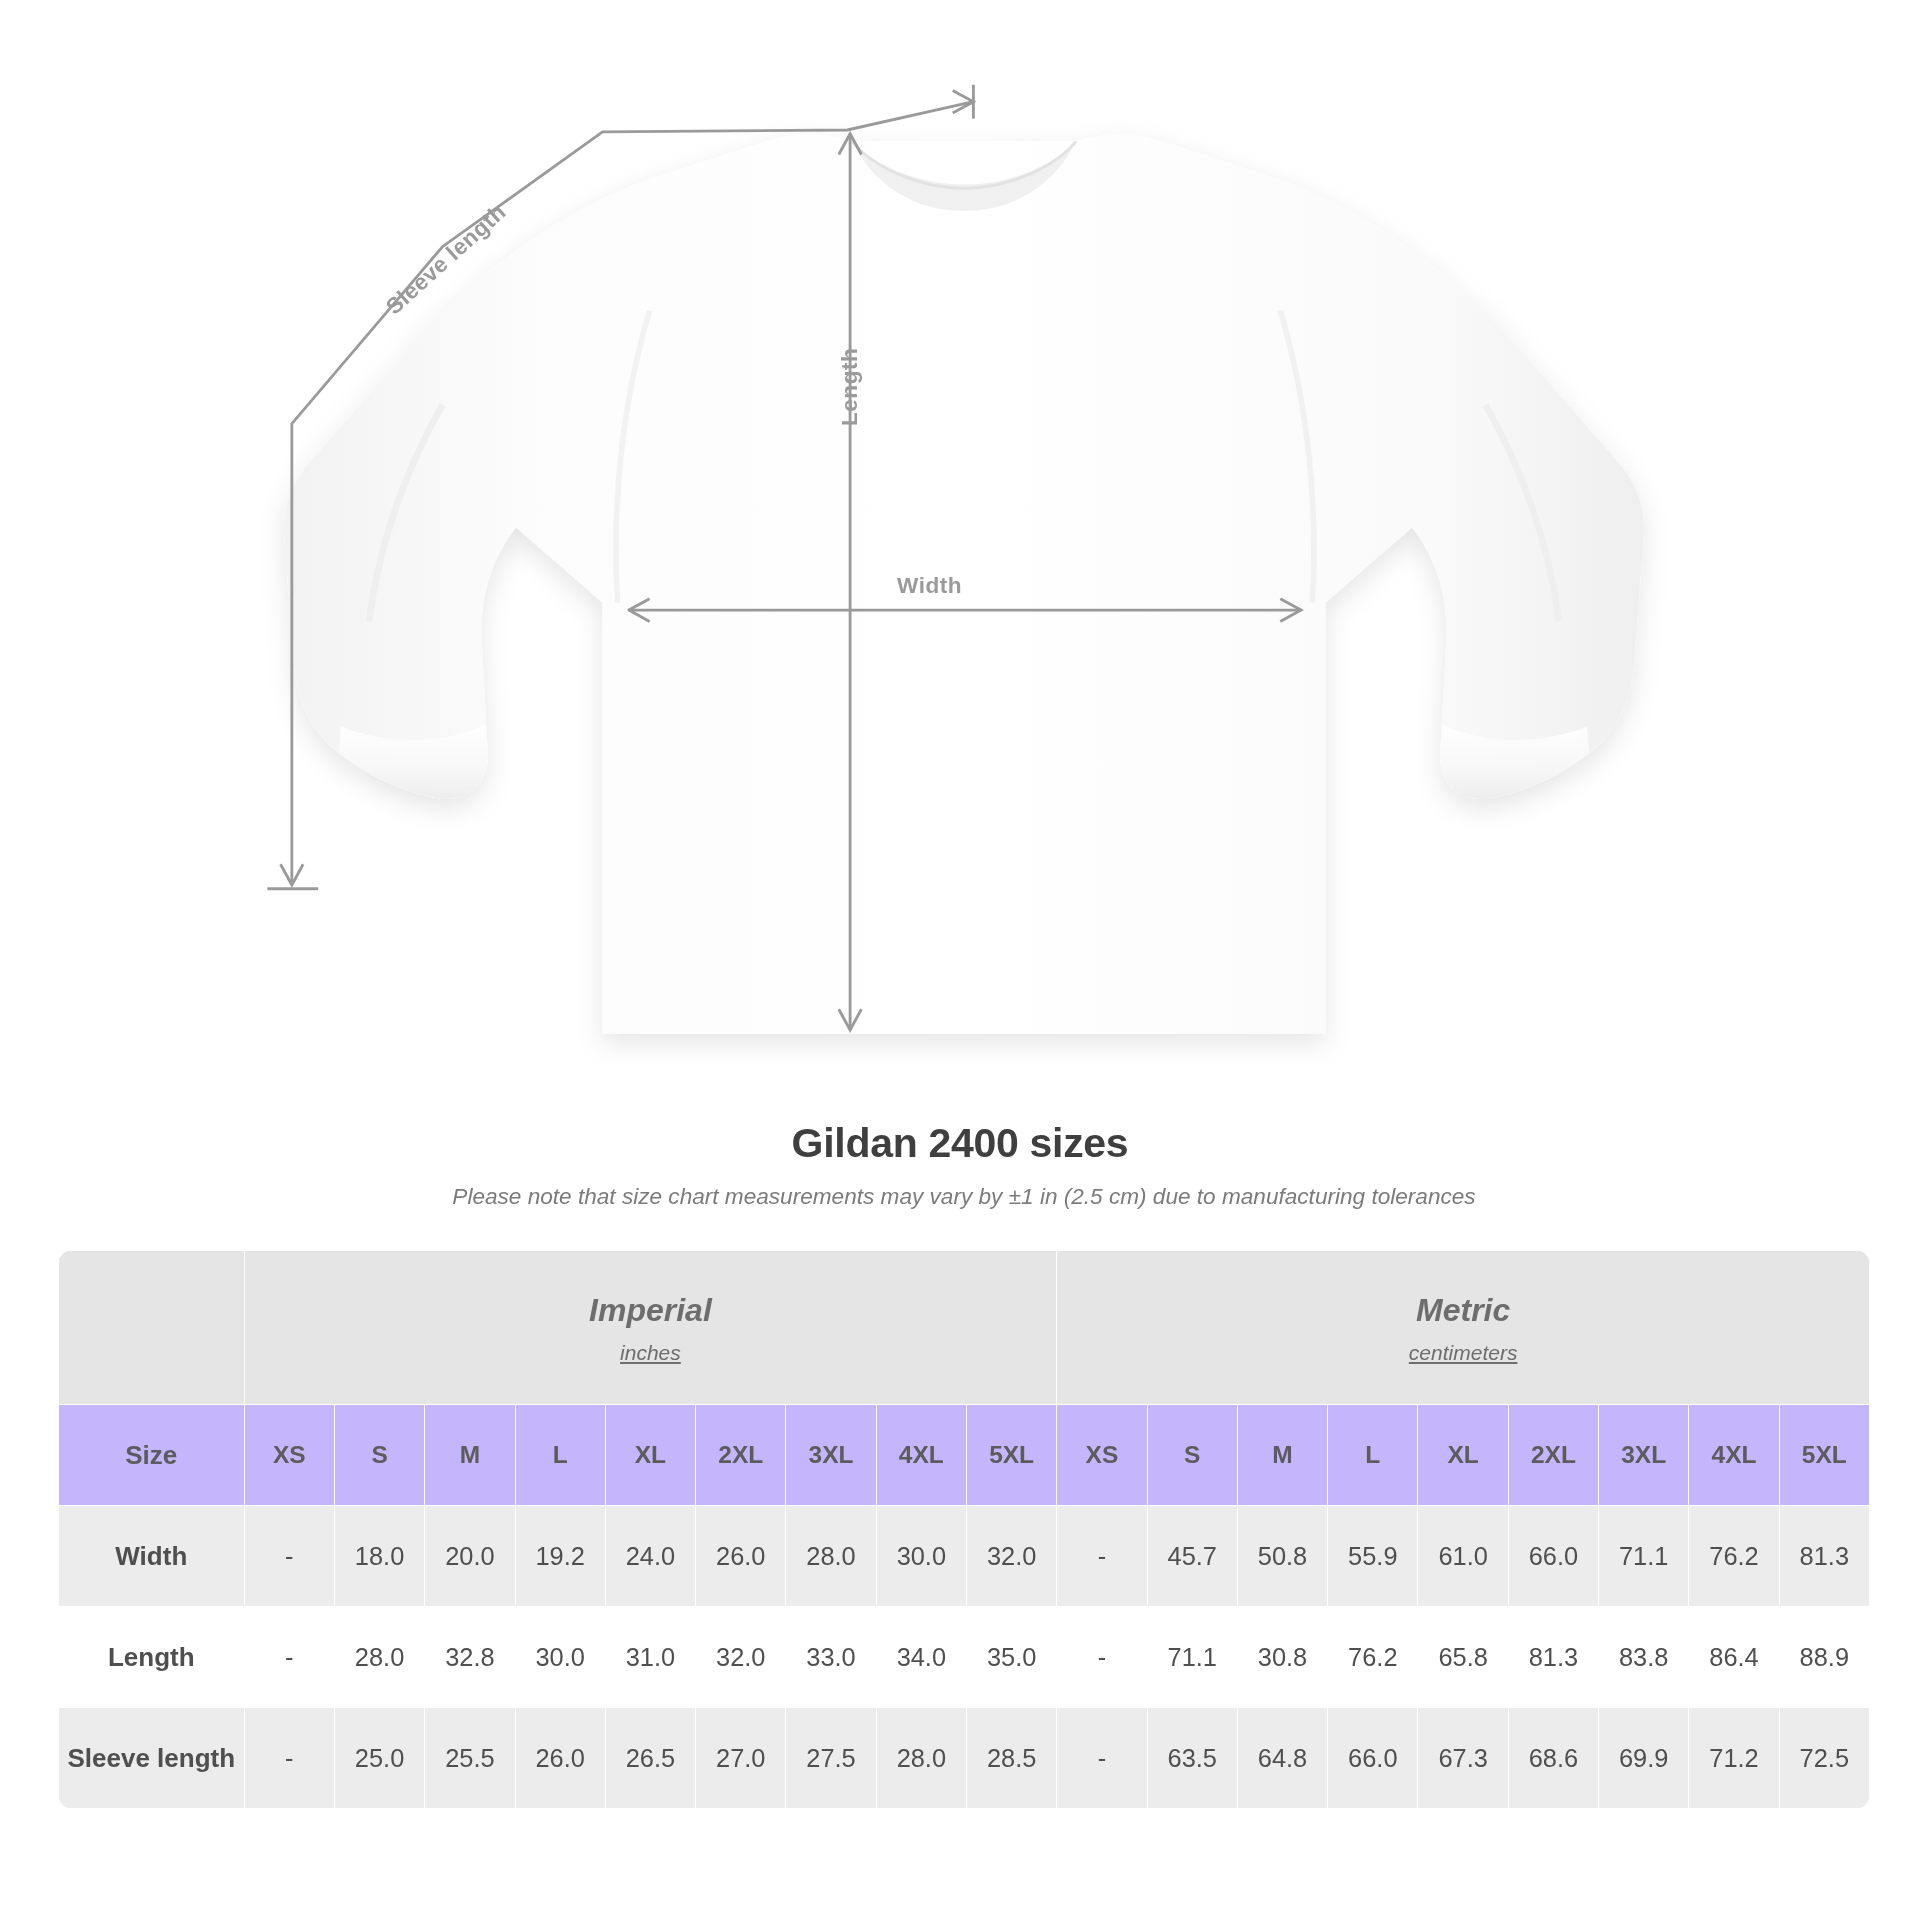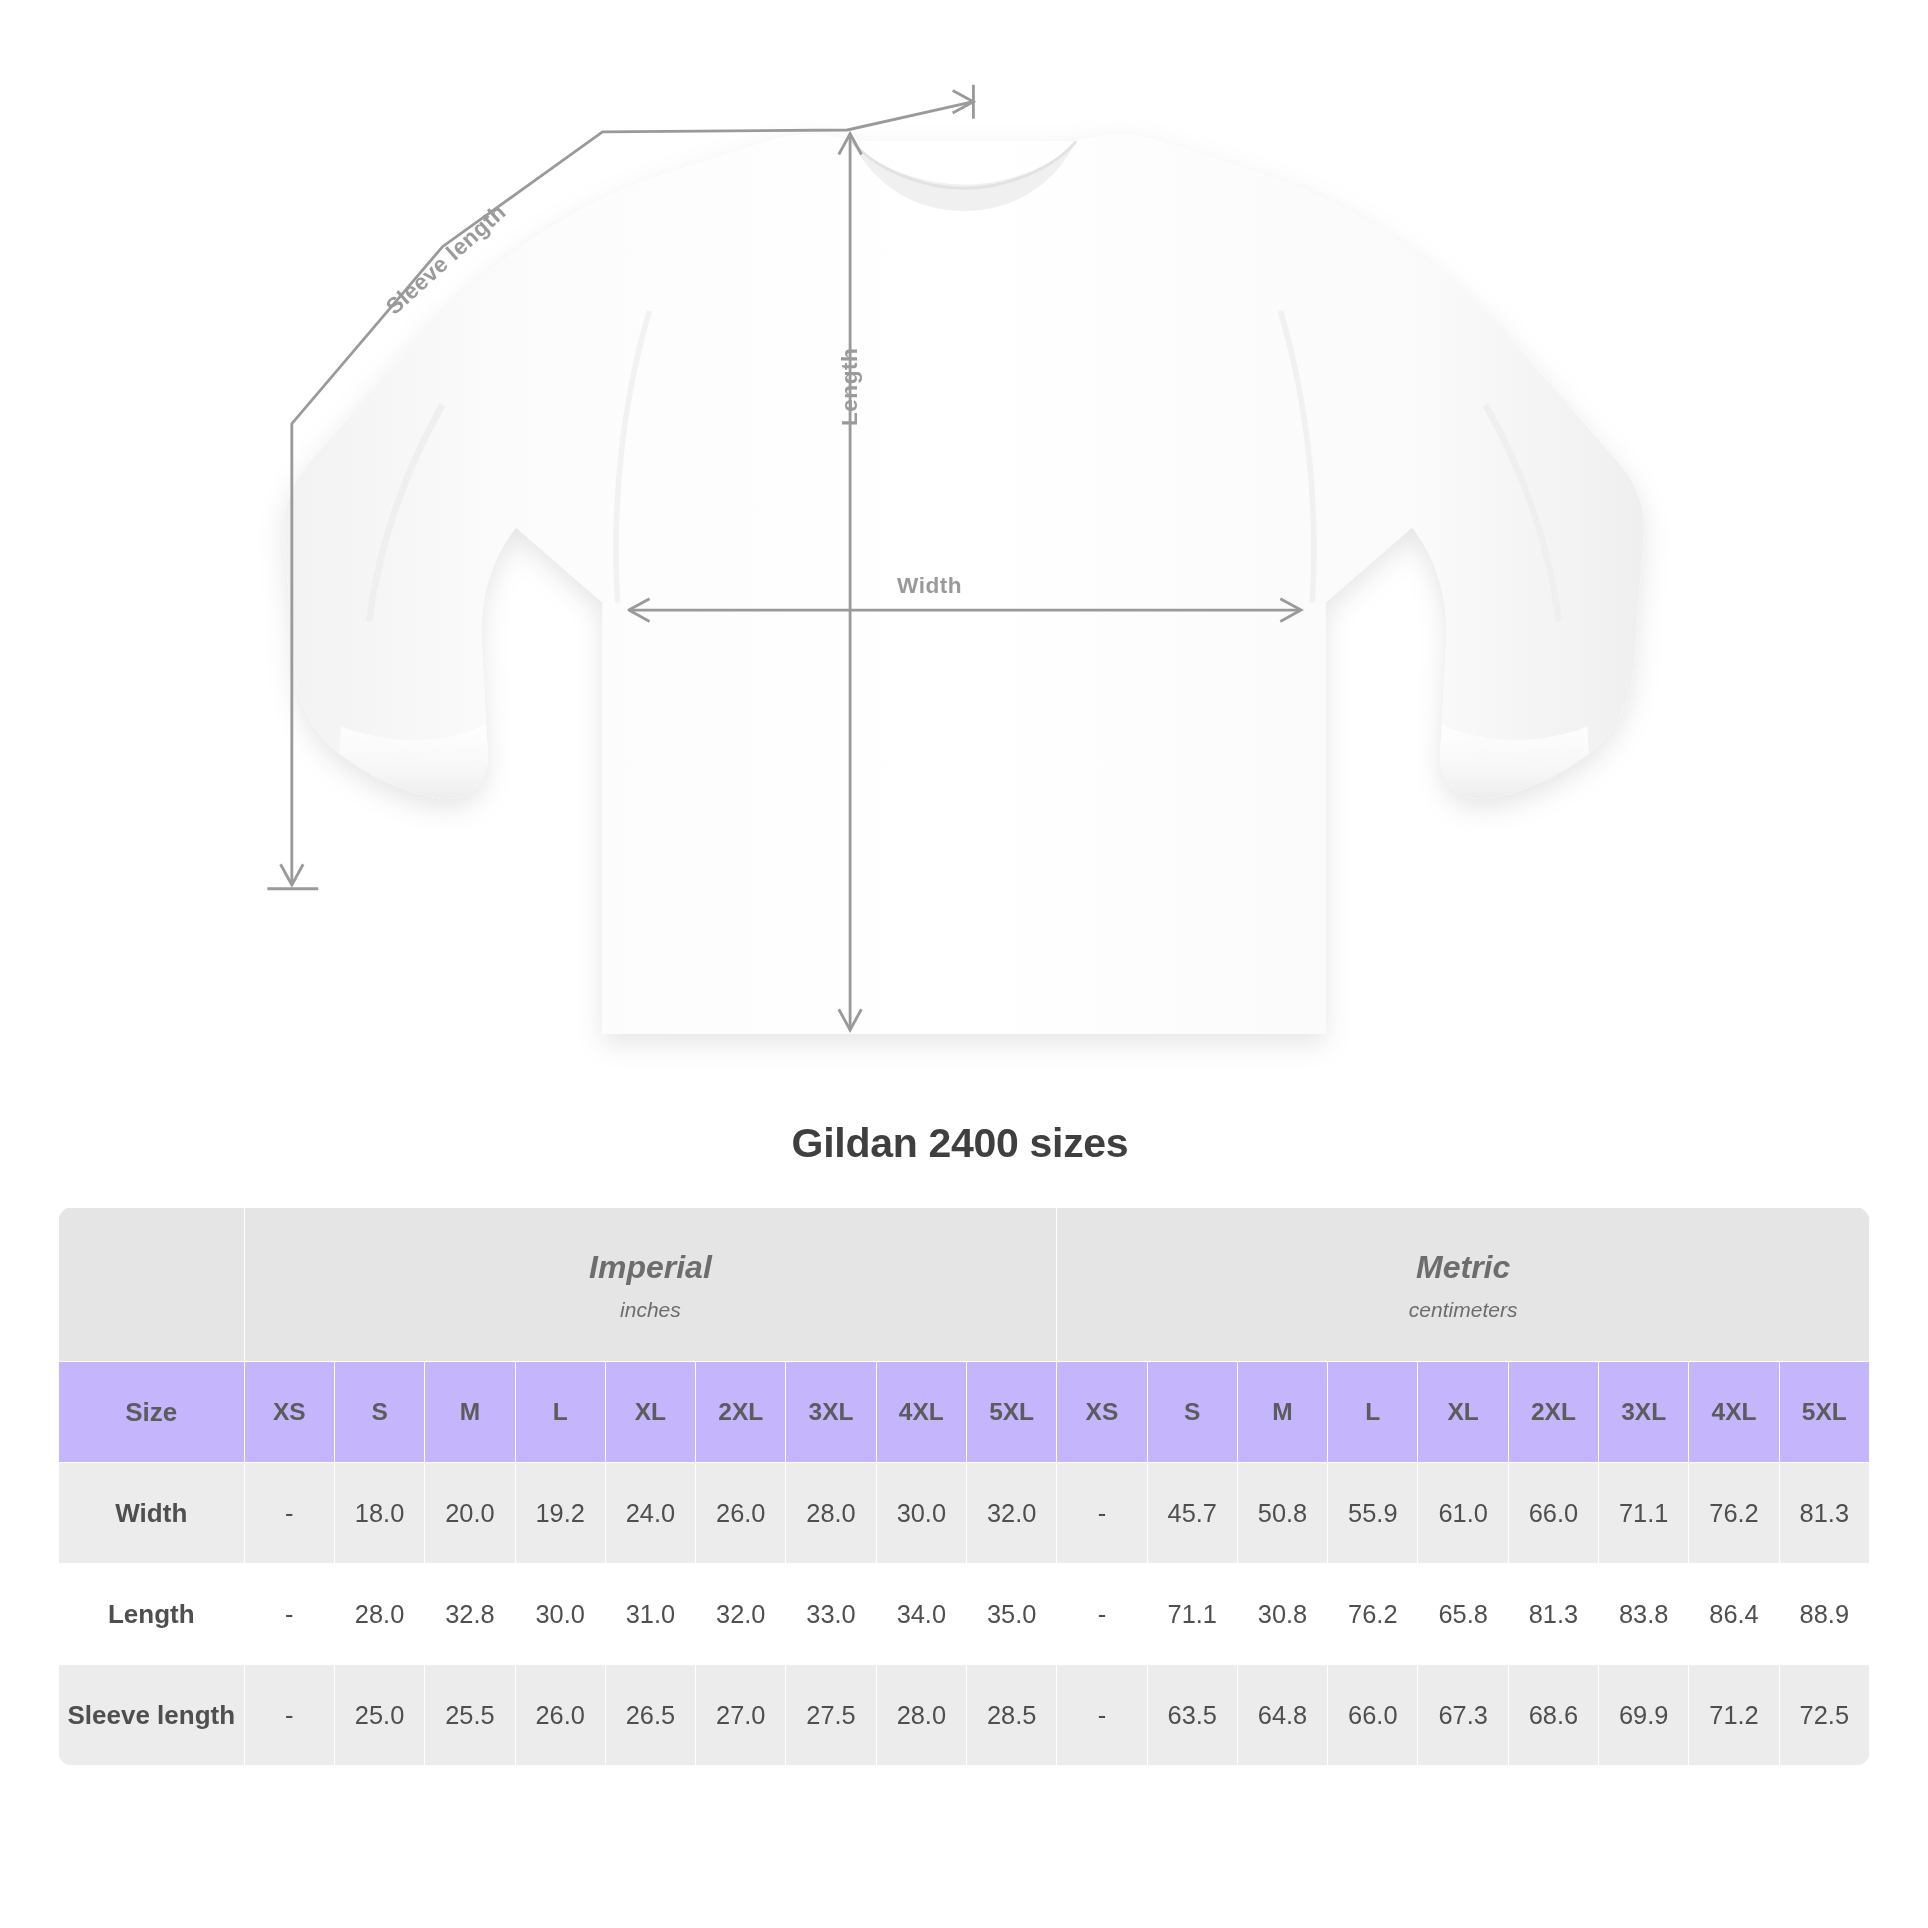--- a/index.html
+++ b/index.html
@@ -104,20 +104,21 @@
     font-style: italic;
     font-weight: bold;
     color: #6d6d6d;
     line-height: 1.2;
   }
   .unit-sub {
     font-size: 21px;
     font-style: italic;
     color: #6d6d6d;
     margin-top: 12px;
+    text-decoration: underline;
   }
   
   .size-row td {
     background: #c4b5fd;
     height: 98px;
     font-size: 24.5px;
     font-weight: bold;
     color: #5c5c5c;
   }
   .size-row td.rowlabel {
@@ -235,20 +236,21 @@
       </g>
     </svg>
 
     <div class="dim-label width-label">Width</div>
     <div class="dim-label length-label">Length</div>
     <div class="dim-label sleeve-label">Sleeve length</div>
   </div>
 
   <div class="title-block">
     <h1 class="chart-title">Gildan 2400 sizes</h1>
+    <p class="chart-subtitle">Please note that size chart measurements may vary by ±1 in (2.5 cm) due to manufacturing tolerances</p>
   </div>
 
   <div class="table-wrap">
     <table class="sizes">
       <colgroup>
         <col class="col-label">
         <col class="col-cell">
           <col class="col-cell">
           <col class="col-cell">
           <col class="col-cell">

